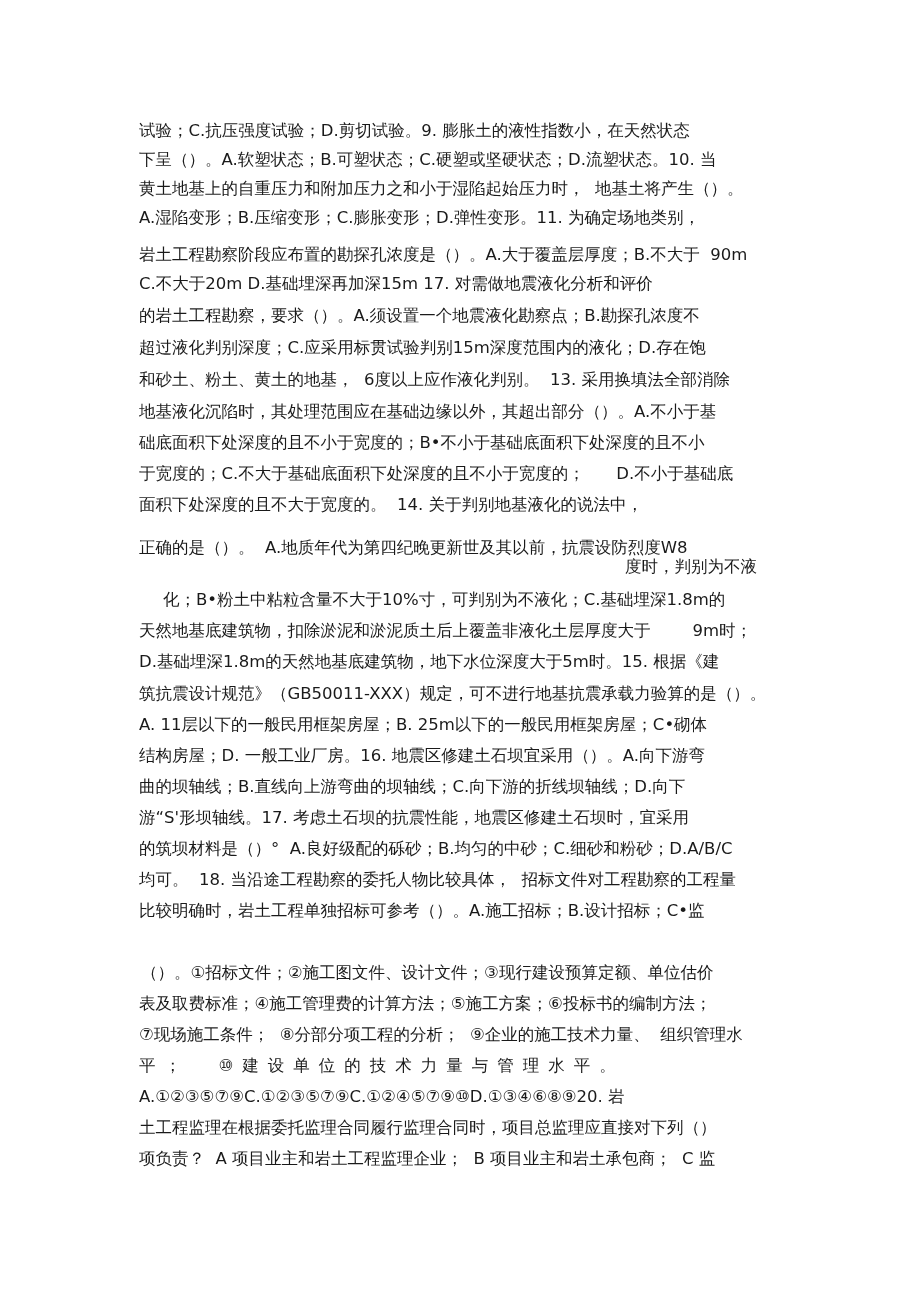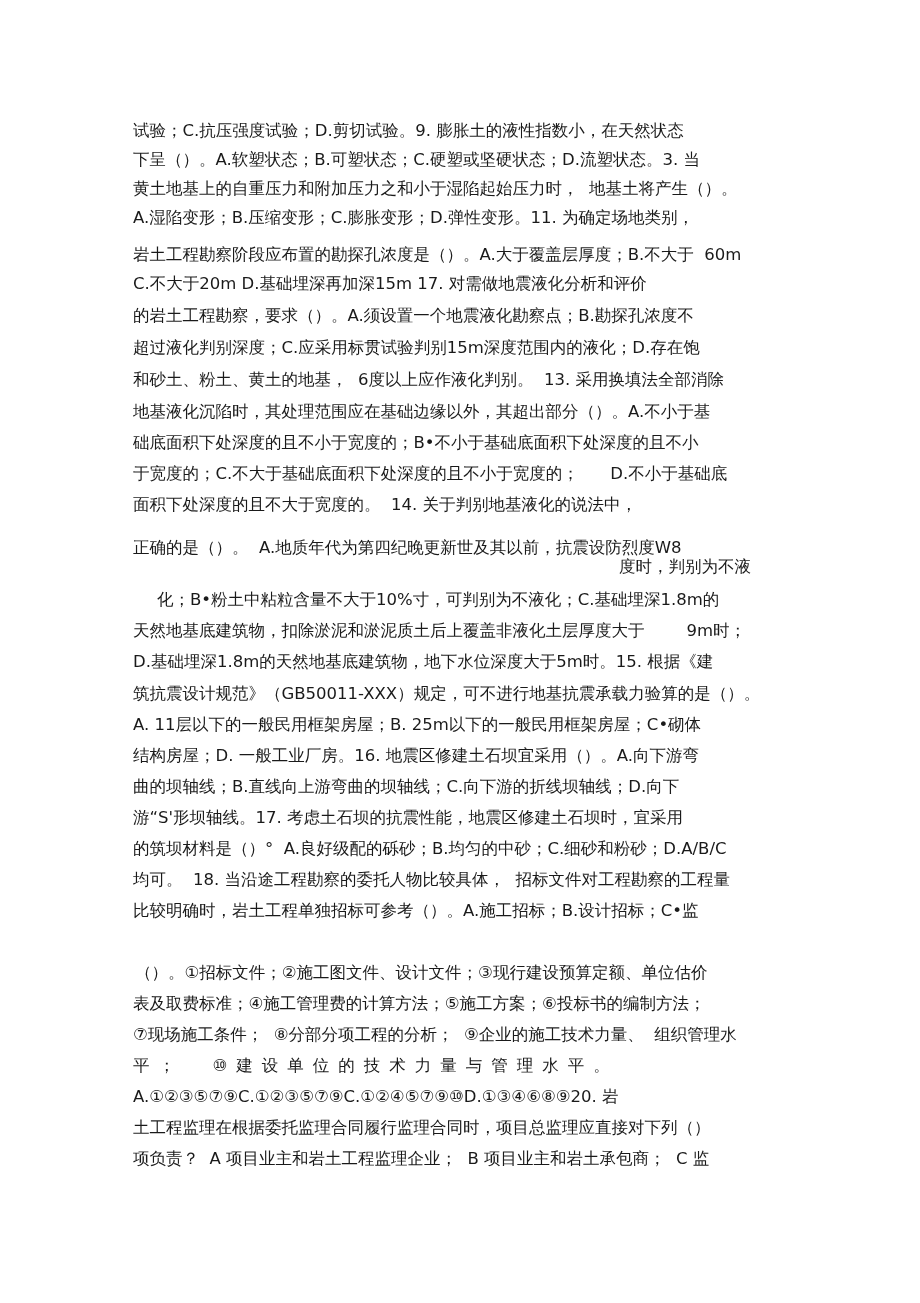--- a/index.html
+++ b/index.html
@@ -1,37 +1,37 @@
 <!DOCTYPE html>
 <html><head>
   <meta charset="utf-8">
   <style>
     html, body { margin: 0; padding: 0; background: #ffffff; }
     body { width: 920px; height: 1303px; position: relative; overflow: hidden; }
-    .page { position: absolute; left: 0; top: 0; width: 768px; height: 1303px; background: #ffffff; }
+    .page { position: absolute; left: 6px; top: 0; width: 768px; height: 1303px; background: #ffffff; }
     .line {
       position: absolute;
       white-space: pre;
       font-family: "DejaVu Sans", "Liberation Sans", sans-serif;
       font-size: 16.5px;
       line-height: 20px;
       color: #1a1a1a;
       letter-spacing: 0px;
     }
     .spaced { letter-spacing: 9px; }
   </style>
 </head>
 <body>
 
 <div class="page" id="page">
     <div class="line" style="left: 133px; top: 121px;">试验；C.抗压强度试验；D.剪切试验。9. 膨胀土的液性指数小，在天然状态</div>
-    <div class="line" style="left: 133px; top: 150px;">下呈（）。A.软塑状态；B.可塑状态；C.硬塑或坚硬状态；D.流塑状态。3. 当</div>
+    <div class="line" style="left: 133px; top: 150px;">下呈（）。A.软塑状态；B.可塑状态；C.硬塑或坚硬状态；D.流塑状态。10. 当</div>
     <div class="line" style="left: 133px; top: 179px;">黄土地基上的自重压力和附加压力之和小于湿陷起始压力时，  地基土将产生（）。</div>
     <div class="line" style="left: 133px; top: 208px;">A.湿陷变形；B.压缩变形；C.膨胀变形；D.弹性变形。11. 为确定场地类别，</div>
-    <div class="line" style="left: 133px; top: 245px;">岩土工程勘察阶段应布置的勘探孔浓度是（）。A.大于覆盖层厚度；B.不大于  60m</div>
+    <div class="line" style="left: 133px; top: 245px;">岩土工程勘察阶段应布置的勘探孔浓度是（）。A.大于覆盖层厚度；B.不大于  90m</div>
     <div class="line" style="left: 133px; top: 274px;">C.不大于20m D.基础埋深再加深15m 17. 对需做地震液化分析和评价</div>
     <div class="line" style="left: 133px; top: 306px;">的岩土工程勘察，要求（）。A.须设置一个地震液化勘察点；B.勘探孔浓度不</div>
     <div class="line" style="left: 133px; top: 338px;">超过液化判别深度；C.应采用标贯试验判别15m深度范围内的液化；D.存在饱</div>
     <div class="line" style="left: 133px; top: 370px;">和砂土、粉土、黄土的地基，  6度以上应作液化判别。  13. 采用换填法全部消除</div>
     <div class="line" style="left: 133px; top: 402px;">地基液化沉陷时，其处理范围应在基础边缘以外，其超出部分（）。A.不小于基</div>
     <div class="line" style="left: 133px; top: 433px;">础底面积下处深度的且不小于宽度的；B•不小于基础底面积下处深度的且不小</div>
     <div class="line" style="left: 133px; top: 464px;">于宽度的；C.不大于基础底面积下处深度的且不小于宽度的；      D.不小于基础底</div>
     <div class="line" style="left: 133px; top: 495px;">面积下处深度的且不大于宽度的。  14. 关于判别地基液化的说法中，</div>
     <div class="line" style="left: 133px; top: 526px; margin-top: 12px;">正确的是（）。  A.地质年代为第四纪晚更新世及其以前，抗震设防烈度W8</div>
     <div class="line" style="left: 619px; top: 557px;">度时，判别为不液</div>

